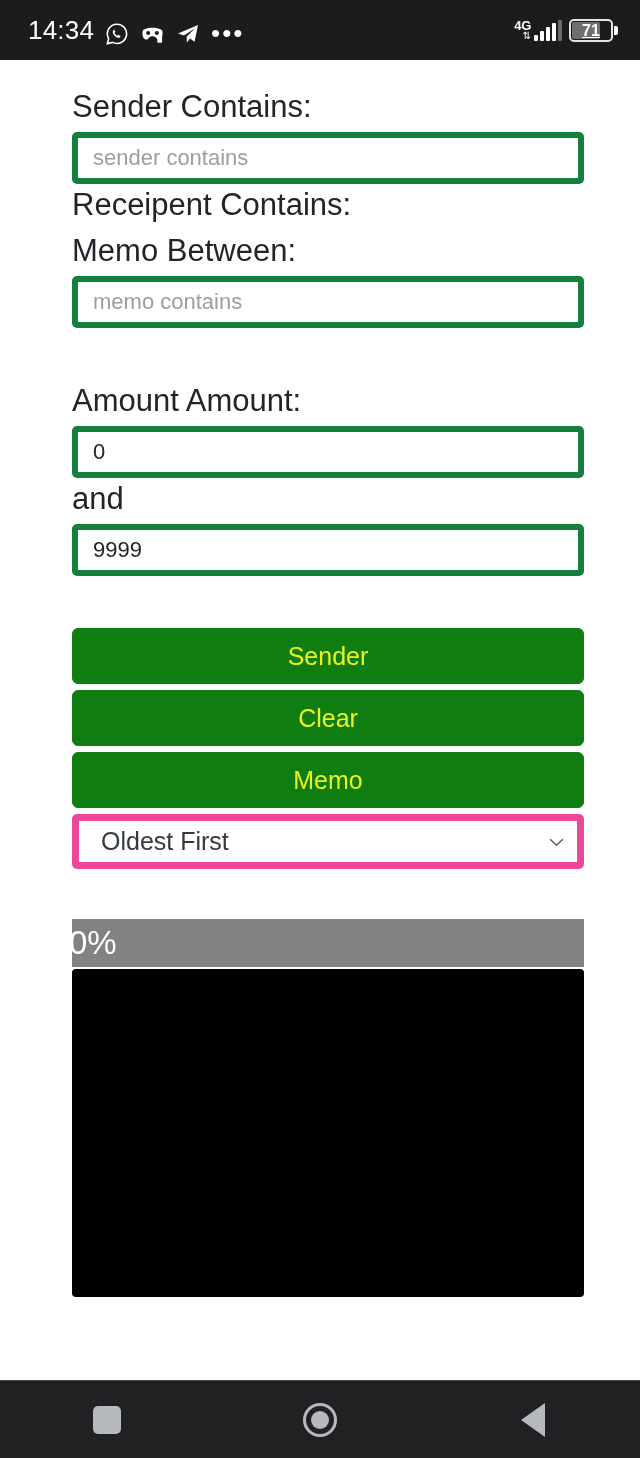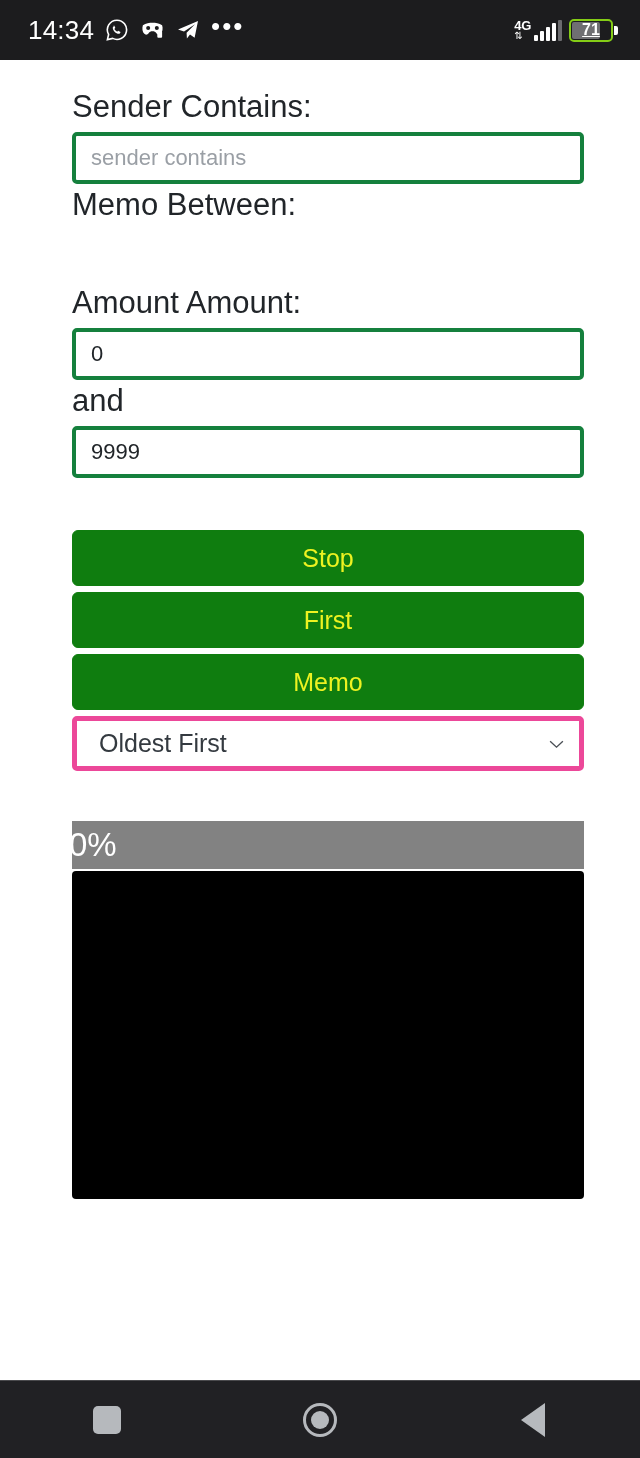--- a/index.html
+++ b/index.html
@@ -11,78 +11,78 @@
   }
   .phone { position: relative; width: 640px; height: 1458px; background:#fff; }
 
   
   .statusbar {
     position: absolute; top:0; left:0; width:640px; height:60px;
     background:#1c1c1e; color:#ffffff;
     display:flex; align-items:center; justify-content:space-between;
     padding: 0 22px 0 28px;
   }
-  .sb-left { display:flex; align-items:center; gap:11px; }
+  .sb-left { display:flex; align-items:flex-end; gap:11px; }
   .sb-time { font-size:26px; letter-spacing:0.2px; font-weight:400; color:#fff; }
   .sb-icon { display:flex; align-items:center; justify-content:center; }
   .sb-dots { font-size:26px; letter-spacing:2px; line-height:10px; color:#fff; padding-bottom:8px;}
   .sb-right { display:flex; align-items:center; gap:7px; }
   .sig-wrap { display:flex; align-items:flex-end; gap:3px; }
-  .net-label { font-size:13px; line-height:11px; color:#fff; display:flex; flex-direction:column; align-items:flex-start;}
+  .net-label { font-size:13px; line-height:11px; color:#fff; display:flex; flex-direction:column; align-items:flex-end;}
   .net-label .g { font-weight:700; letter-spacing:-0.3px;}
   .net-label .arrows { font-size:10px; line-height:10px; }
   .bars { display:flex; align-items:flex-end; gap:2px; height:20px; }
   .bars i { width:4px; background:#ffffff; display:block; border-radius:1px; }
   .bars i:nth-child(1){ height:6px; }
   .bars i:nth-child(2){ height:10px; }
   .bars i:nth-child(3){ height:14px; }
   .bars i:nth-child(4){ height:18px; }
   .bars i.dim { background:#6b6b6e; height:21px; }
   .battery { position:relative; display:flex; align-items:center; }
   .batt-body {
-    width:44px; height:23px; border:2px solid #84cc16; border-radius:5px;
-    display:flex; align-items:flex-start; justify-content:center;text-decoration:underline;
+    width:44px; height:23px; border:2px solid #e5e5e5; border-radius:5px;
+    display:flex; align-items:flex-end; justify-content:center;text-decoration:underline;
   }
   .batt-fill {
     position:absolute; left:3px; top:3px; bottom:3px; width:28px;
     background:#6f6f72; border-radius:2px;
   }
   .batt-num { position:relative; font-size:16px; color:#ffffff; font-weight:600; z-index:2; }
   .batt-cap { width:4px; height:9px; background:#ffffff; border-radius:0 2px 2px 0; margin-left:1px;}
 
   
   .content {
     position:absolute; top:60px; left:8px; width:640px; height:1318px;
     background:#ffffff; padding: 26px 64px 0 64px;
   }
   .field-label {
     font-size:31px; line-height:42px; color:#212529; font-weight:400;
     margin-bottom:4px; white-space:nowrap;
   }
   .text-input {
     display:block; width:512px; height:52px;
-    border:4px solid #15803d; border-radius:5px; background:#fff;
+    border:6px solid #15803d; border-radius:5px; background:#fff;
     font-family:"Liberation Sans", sans-serif;
     font-size:22px; color:#212529; padding:0 15px;
     outline:none;
   }
   .text-input::placeholder { color:#9a9fa5; }
   .spacer-lg { height:52px; }
 
   .btn {
     display:block; width:512px; height:56px;
     background:#0f7d0f; color:#edf221;
     border:1px solid #0f7d0f; border-radius:6px;
     font-family:"Liberation Sans", sans-serif;
     font-size:25px; line-height:54px; text-align:center;
     cursor:pointer; margin-bottom:6px; padding:0;
   }
   .select-wrap { position:relative; width:512px; height:55px; margin-top:1px; }
   .select-box {
-    width:512px; height:55px; border:5px solid #ec4899; border-radius:5px;
+    width:512px; height:55px; border:7px solid #ec4899; border-radius:5px;
     background:#fff; font-size:25px; color:#343a40;
     display:flex; align-items:center; padding:0 46px 0 22px;
   }
   .chevron {
     position:absolute; right:19px; top:50%; transform:translateY(-50%);
     width:17px; height:17px; pointer-events:none;
   }
 
   .results-block { margin-top:50px; width:512px; }
   .progress-bar {
@@ -168,35 +168,37 @@
         <div class="batt-cap"></div>
       </div>
     </div>
   </div>
 
   <div class="content">
 
     <div class="field-label">Sender Contains:</div>
     <input class="text-input" type="text" placeholder="sender contains" style="">
 
+    <div class="field-label">Receipent Contains:</div>
 
     <div class="field-label">Memo Between:</div>
+    <input class="text-input" type="text" placeholder="memo contains" style="">
 
     <div class="spacer-lg"></div>
 
     <div class="field-label">Amount Amount:</div>
     <input class="text-input" type="text" value="0" style="">
 
     <div class="field-label">and</div>
     <input class="text-input" type="text" value="9999" style="">
 
     <div class="spacer-lg"></div>
 
-    <button class="btn">Stop</button>
-    <button class="btn">First</button>
+    <button class="btn">Sender</button>
+    <button class="btn">Clear</button>
     <button class="btn">Memo</button>
 
     <div class="select-wrap">
       <div class="select-box">Oldest First</div>
       <svg class="chevron" viewBox="0 0 16 16">
         <path d="M2 5.5 L8 11 L14 5.5" fill="none" stroke="#4a4f55" stroke-width="1.3"></path>
       </svg>
     </div>
 
     <div class="results-block">

